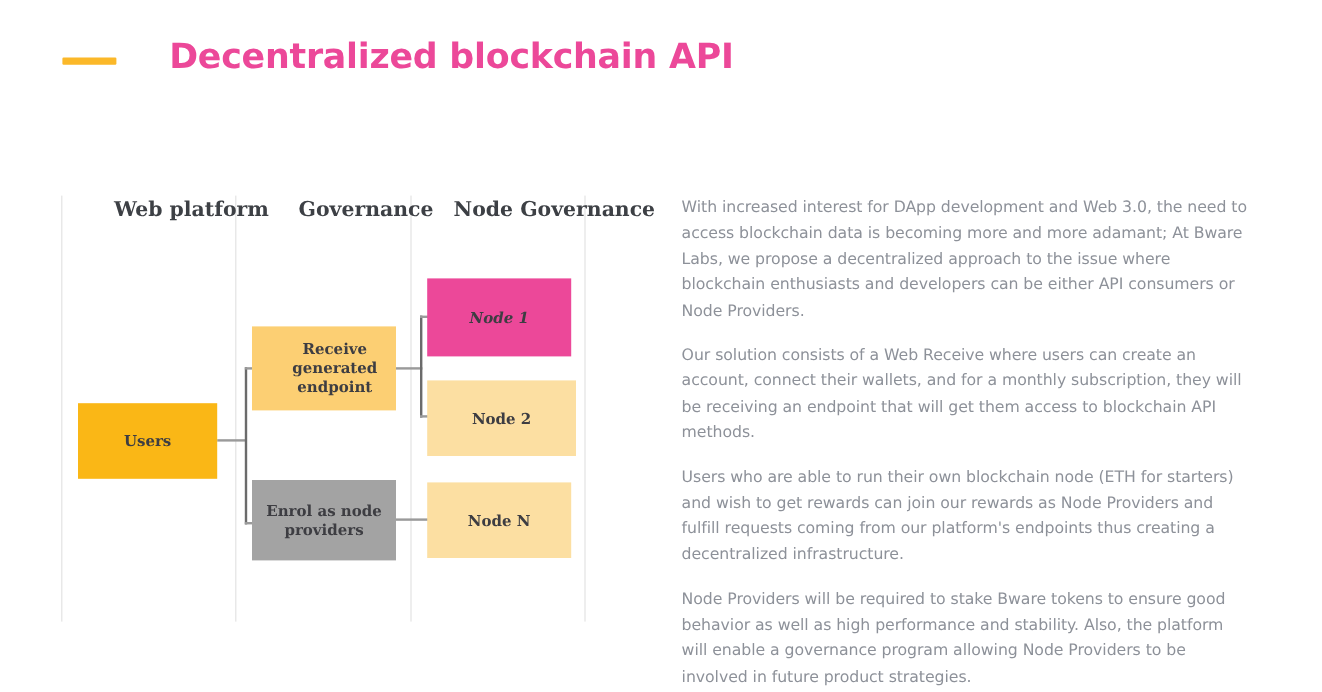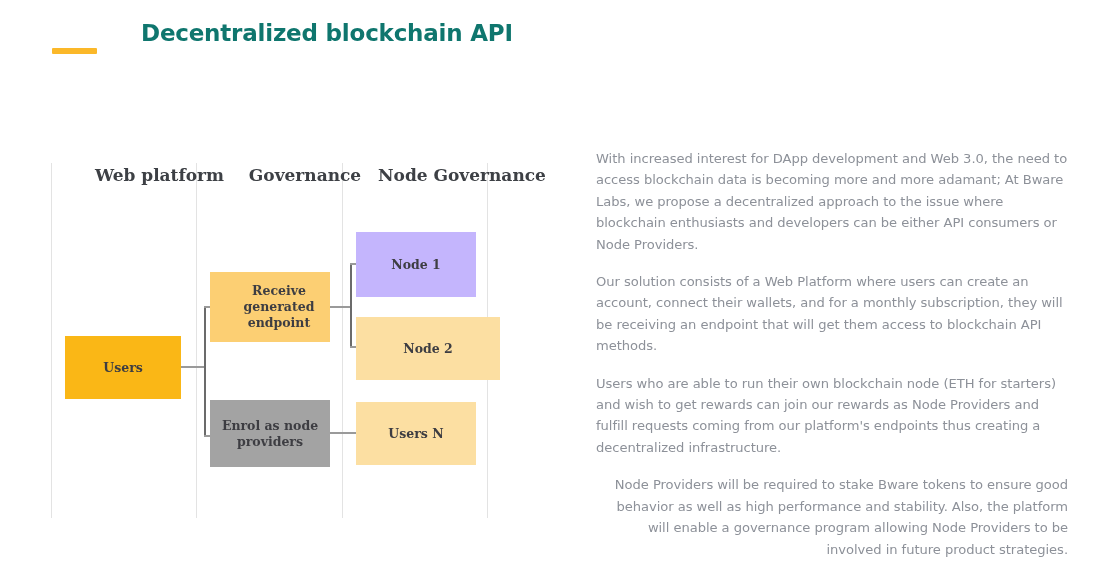--- a/index.html
+++ b/index.html
@@ -29,26 +29,26 @@
     left: 52px;
     top: 48px;
     width: 45px;
     height: 6px;
     background: #fbb829;
     border-radius: 1px;
   }
   #page-title {
     position: absolute;
     left: 141px;
-    top: 20px;
+    top: 30px;
     font-family: "DejaVu Sans", "Liberation Sans", sans-serif;
-    font-size: 23px;
+    font-size: 29px;
     font-weight: bold;
     letter-spacing: -0.2px;
-    color: #0f766e;
+    color: #ec4899;
     white-space: nowrap;
   }
 
   
   #diagram {
     position: absolute;
     left: 0;
     top: 0;
     width: 540px;
     height: 577px;
@@ -108,25 +108,26 @@
     padding-left: 20px;
   }
   #box-enrol-providers {
     left: 210px; top: 400px;
     width: 120px; height: 67px;
     background: #a3a3a3;
   }
   #box-node-1 {
     left: 356px; top: 232px;
     width: 120px; height: 65px;
-    background: #c4b5fd;
+    background: #ec4899;
+    font-style: italic;
   }
   #box-node-2 {
     left: 356px; top: 317px;
-    width: 144px; height: 63px;
+    width: 124px; height: 63px;
     background: #fcdfa2;
   }
   #box-node-n {
     left: 356px; top: 402px;
     width: 120px; height: 63px;
     background: #fcdfa2;
   }
 
   
   .conn-h {
@@ -151,33 +152,32 @@
   #conn-node-top-stub{ left: 350px; top: 263px; width: 8px; }
   #conn-node-mid-stub{ left: 350px; top: 346px; width: 8px; }
 
   
   #conn-enrol-noden  { left: 330px; top: 432px; width: 28px; }
 
   
   #description {
     position: absolute;
     left: 568px;
-    top: 148px;
+    top: 163px;
     width: 472px;
-    margin-left: 28px;
   }
   #description p {
     margin: 0 0 16px 0;
     font-family: "DejaVu Sans", "Liberation Sans", sans-serif;
     font-size: 13.1px;
     line-height: 21.4px;
     color: #8d9199;
     letter-spacing: -0.05px;
   }
-  #description p:last-child { margin-bottom: 0; text-align: right; }
+  #description p:last-child { margin-bottom: 0; }
 </style>
 </head>
 <body>
 
 <div id="page-header">
   <div id="title-dash"></div>
   <div id="page-title">Decentralized blockchain API</div>
 </div>
 
 <div id="diagram">
@@ -206,21 +206,21 @@
   <div class="node-box" id="box-users">Users</div>
 
   <div class="node-box" id="box-receive-endpoint">Receive generated endpoint</div>
 
   <div class="node-box" id="box-enrol-providers">Enrol as node providers</div>
 
   <div class="node-box" id="box-node-1">Node 1</div>
 
   <div class="node-box" id="box-node-2">Node 2</div>
 
-  <div class="node-box" id="box-node-n">Users N</div>
+  <div class="node-box" id="box-node-n">Node N</div>
 </div>
 
 <div id="description">
   <p>With increased interest for DApp development and Web 3.0, the need to access blockchain data is becoming more and more adamant; At Bware Labs, we propose a decentralized approach to the issue where blockchain enthusiasts and developers can be either API consumers or Node Providers.</p>
-  <p>Our solution consists of a Web Platform where users can create an account, connect their wallets, and for a monthly subscription, they will be receiving an endpoint that will get them access to blockchain API methods.</p>
+  <p>Our solution consists of a Web Receive where users can create an account, connect their wallets, and for a monthly subscription, they will be receiving an endpoint that will get them access to blockchain API methods.</p>
   <p>Users who are able to run their own blockchain node (ETH for starters) and wish to get rewards can join our rewards as Node Providers and fulfill requests coming from our platform's endpoints thus creating a decentralized infrastructure.</p>
   <p>Node Providers will be required to stake Bware tokens to ensure good behavior as well as high performance and stability. Also, the platform will enable a governance program allowing Node Providers to be involved in future product strategies.</p>
 </div>
 
 </body></html>

